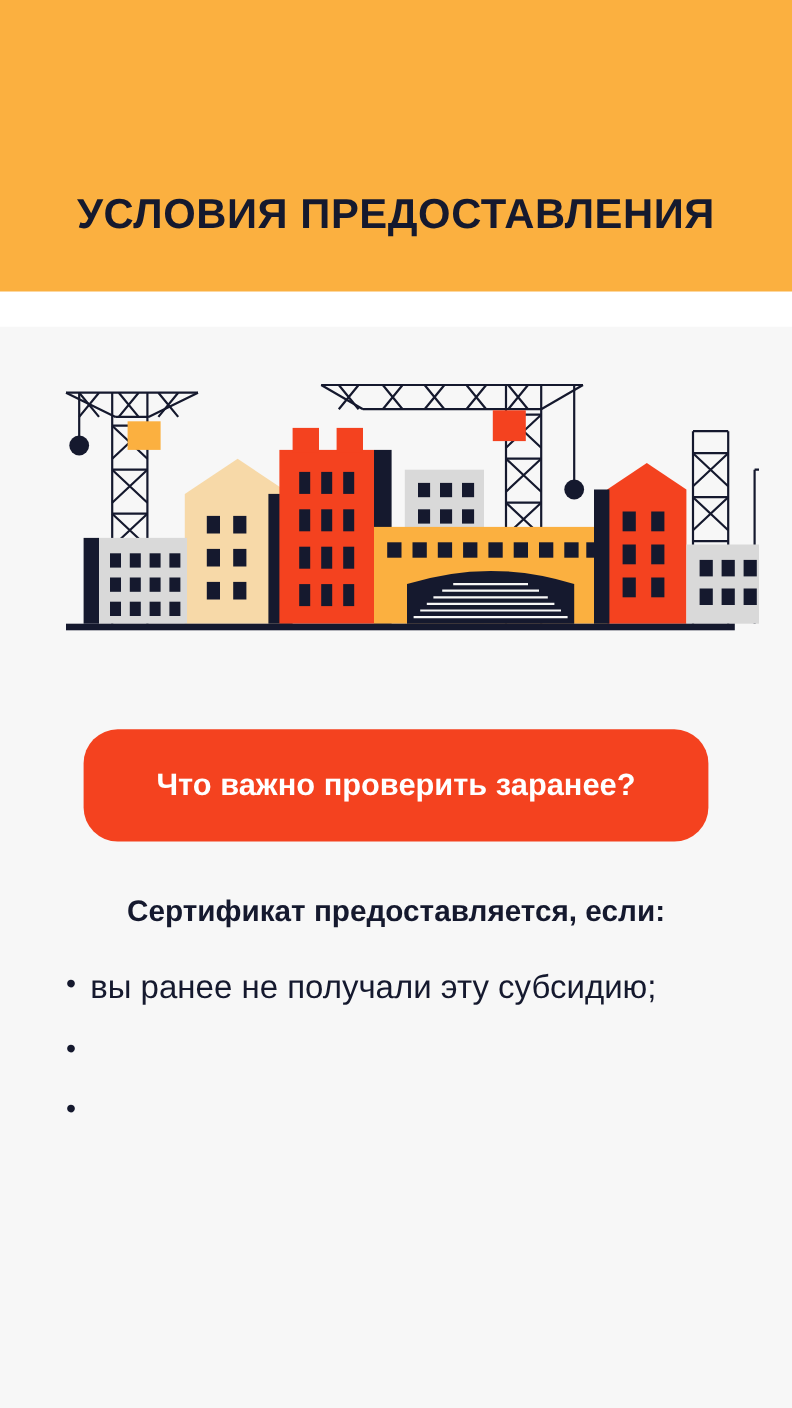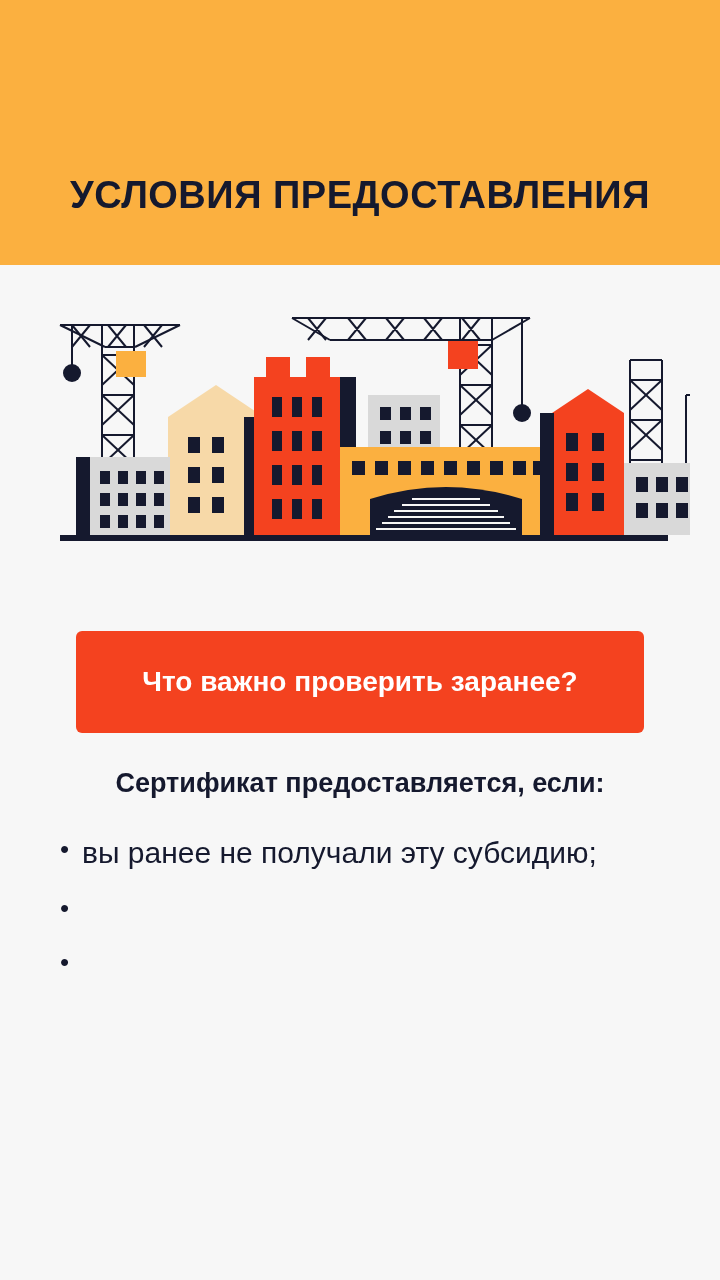--- a/index.html
+++ b/index.html
@@ -13,20 +13,21 @@
     font-family: "Liberation Sans", sans-serif;
     overflow: hidden;
   }
   .page {
     position: relative;
     width: 720px;
     height: 1280px;
     background: #ffffff;
     display: flex;
     flex-direction: column;
+    gap: 32px;
   }
   
   .header {
     width: 100%;
     height: 265px;
     background: #fbb040;
     display: flex;
     align-items: flex-end;
     justify-content: center;
     box-sizing: border-box;
@@ -53,42 +54,42 @@
     margin-top: 20px;
     width: 660px;
     height: 300px;
   }
   
   .pill {
     margin-top: 46px;
     width: 568px;
     min-height: 102px;
     background: #f4421f;
-    border-radius: 6px;
+    border-radius: 31px;
     display: flex;
     align-items: center;
     justify-content: center;
     box-sizing: border-box;
     padding: 10px 28px;
   }
   .pill-text {
     color: #ffffff;
     font-size: 28px;
     font-weight: bold;
     text-align: center;
     line-height: 1.28;
   }
   
   .content {
     width: 100%;
     box-sizing: border-box;
     padding: 0 44px;
   }
   .lead {
-    margin-top: 34px;
+    margin-top: 47px;
     font-size: 27px;
     font-weight: bold;
     color: #15192e;
     text-align: center;
     line-height: 1.2;
   }
   .bullets {
     margin: 34px 0 0 0;
     padding: 0;
     list-style: none;

